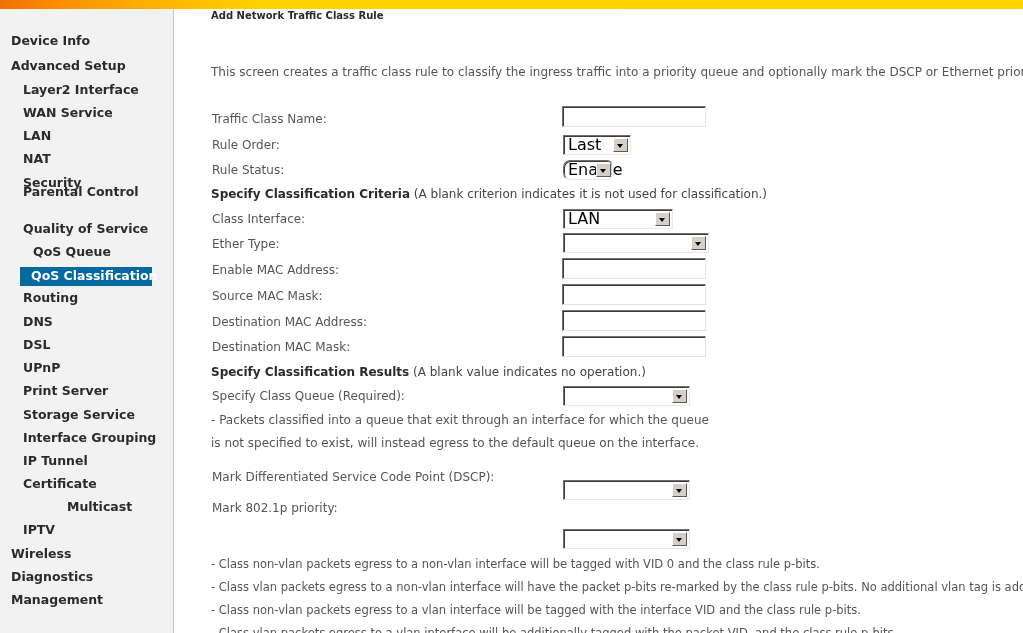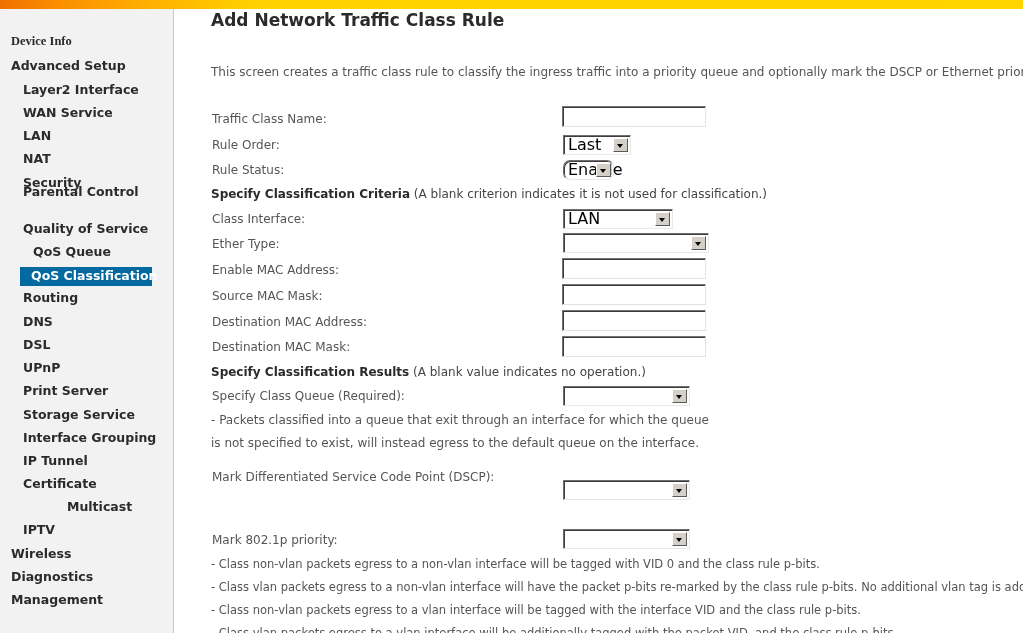--- a/index.html
+++ b/index.html
@@ -70,21 +70,21 @@
     top: 9px;
     width: 848px;
     height: 624px;
     background: #ffffff;
   }
   #page-title {
     position: absolute;
     left: 36px;
     top: 1px;
     font-weight: bold;
-    font-size: 17px;
+    font-size: 10px;
     color: #2b2b2b;
     white-space: nowrap;
   }
   .intro {
     position: absolute;
     left: 36px;
     font-size: 12px;
     color: #555555;
     white-space: nowrap;
   }
@@ -178,21 +178,21 @@
     border-right: 3.5px solid transparent;
     border-top: 4px solid #000000;
   }
 </style>
 </head>
 <body>
 
 <div id="topbar"></div>
 
 <div id="sidebar">
-    <div class="nav-item lvl0" style="top: 25px; font-family: Liberation Serif, serif;">Device Info</div>
+    <div class="nav-item lvl0" style="top: 25px;">Device Info</div>
     <div class="nav-item lvl0" style="top: 50px;">Advanced Setup</div>
     <div class="nav-item lvl1" style="top: 74px;">Layer2 Interface</div>
     <div class="nav-item lvl1" style="top: 97px;">WAN Service</div>
     <div class="nav-item lvl1" style="top: 120px;">LAN</div>
     <div class="nav-item lvl1" style="top: 143px;">NAT</div>
     <div class="nav-item lvl1" style="top: 167px;">Security</div>
     <div class="nav-item lvl1" style="top: 176px;">Parental Control</div>
     <div class="nav-item lvl1" style="top: 213px;">Quality of Service</div>
     <div class="nav-item lvl2" style="top: 236px;">QoS Queue</div>
     <div class="nav-item lvl2 selected" style="top: 258px;">QoS Classification</div>
@@ -287,21 +287,21 @@
   <div class="note" style="top:427px;">is not specified to exist, will instead egress to the default queue on the interface.</div>
 
   <div class="field-label" style="top:461px;">Mark Differentiated Service Code Point (DSCP):</div>
   <div class="sel" style="left:388px; top:471px; width:127px;">
     <span class="sel-value"></span>
     <span class="sel-btn">
         <span class="arrow"></span>
       </span>
   </div>
 
-  <div class="field-label" style="top:524px;">Mark 802.1p priority:</div>
+  <div class="field-label" style="top:492px;">Mark 802.1p priority:</div>
   <div class="sel" style="left:388px; top:520px; width:127px;">
     <span class="sel-value"></span>
     <span class="sel-btn">
         <span class="arrow"></span>
       </span>
   </div>
 
   <div class="note note-small" style="top:548px;">- Class non-vlan packets egress to a non-vlan interface will be tagged with VID 0 and the class rule p-bits.</div>
   <div class="note note-small" style="top:571px;">- Class vlan packets egress to a non-vlan interface will have the packet p-bits re-marked by the class rule p-bits. No additional vlan tag is added.</div>
   <div class="note note-small" style="top:594px;">- Class non-vlan packets egress to a vlan interface will be tagged with the interface VID and the class rule p-bits.</div>

